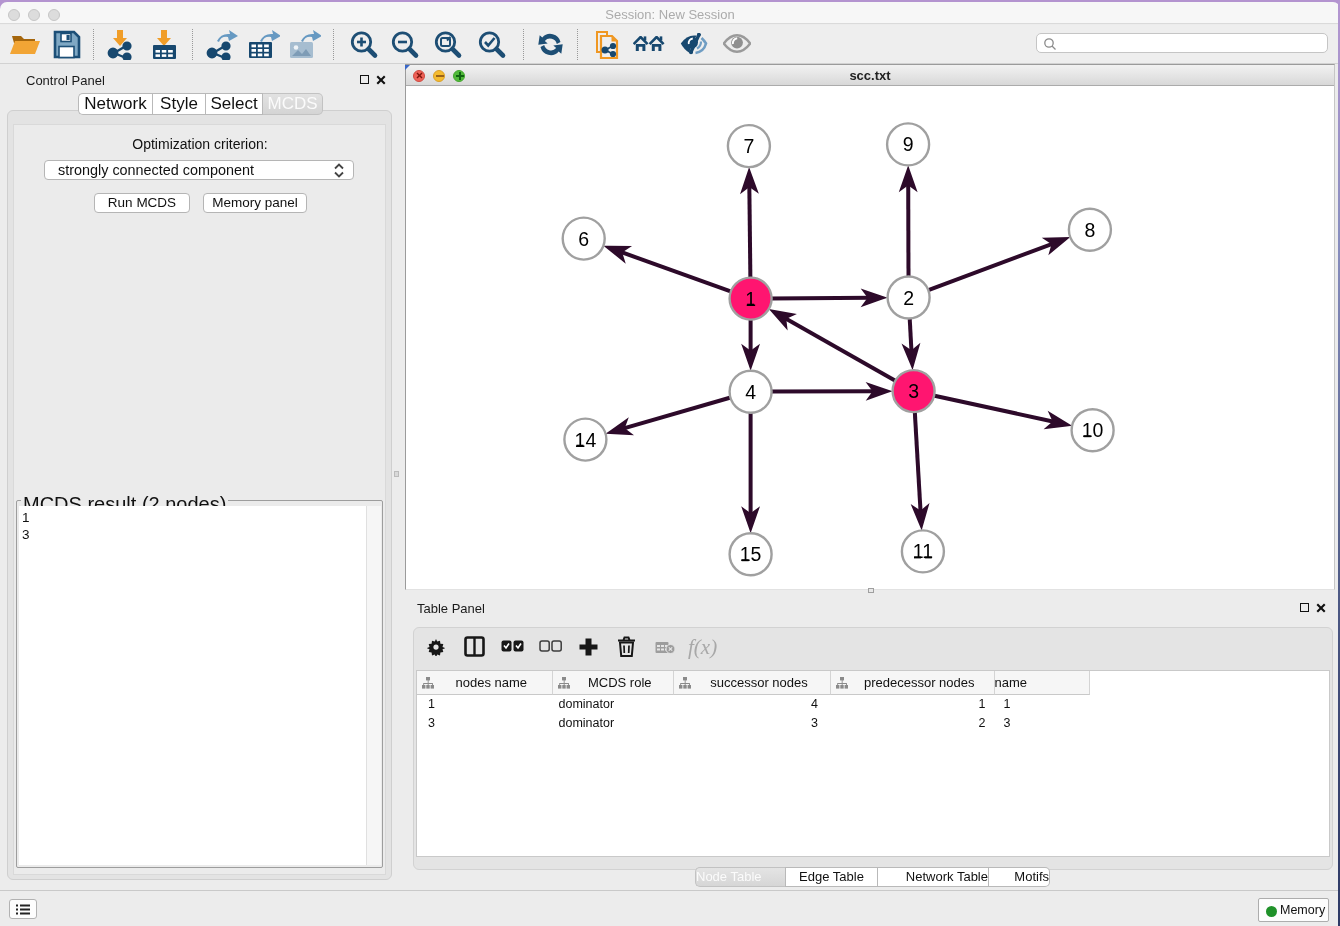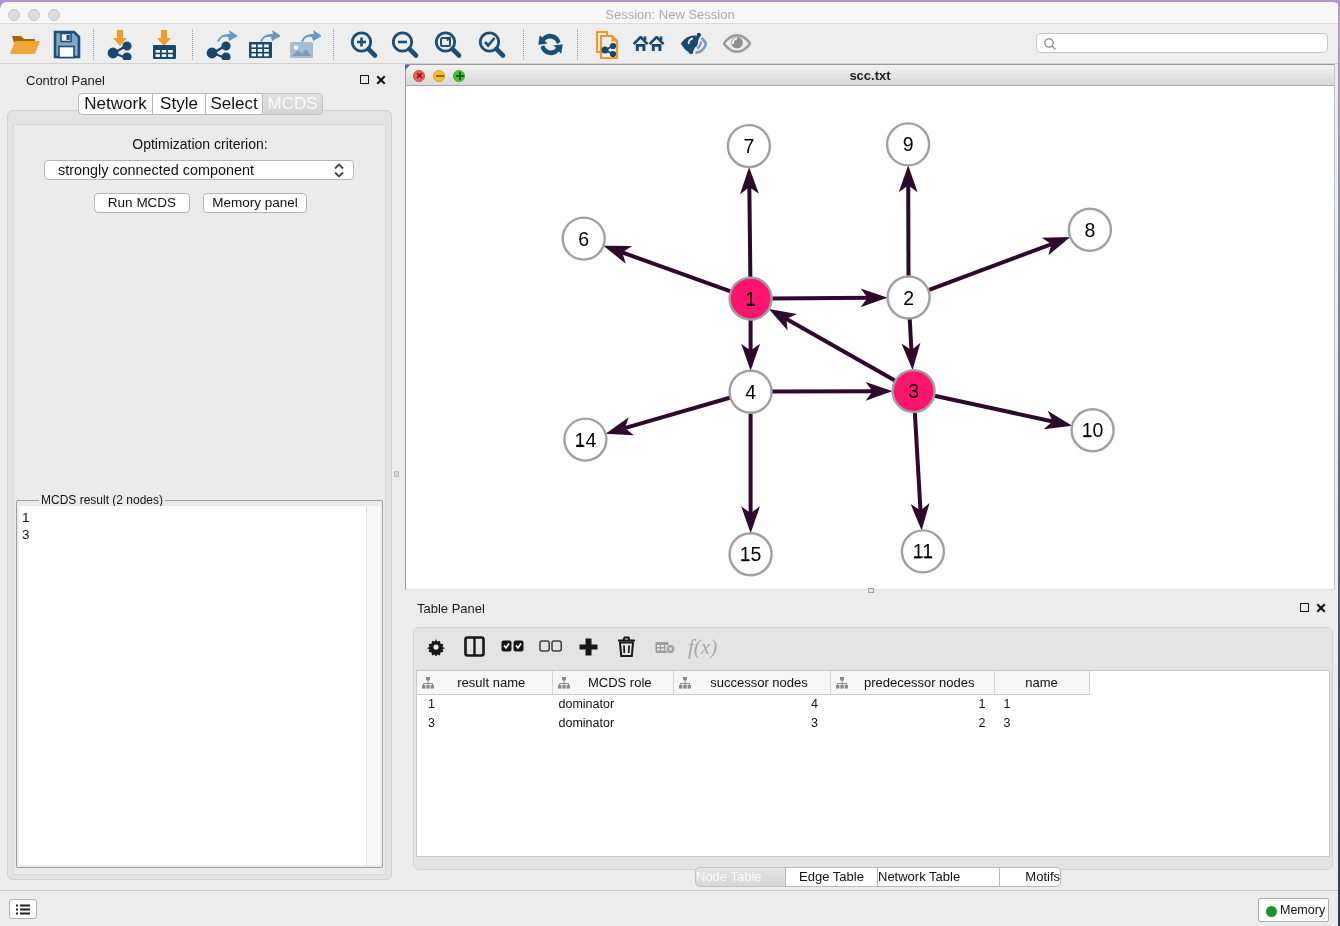--- a/index.html
+++ b/index.html
@@ -205,21 +205,21 @@
     <svg class="abs" style="right:8px;top:2px" width="12" height="15" viewBox="0 0 12 15">
       <path d="M2 5.5 L6 1.5 L10 5.5" fill="none" stroke="#444" stroke-width="1.8"></path>
       <path d="M2 9.5 L6 13.5 L10 9.5" fill="none" stroke="#444" stroke-width="1.8"></path>
     </svg>
   </div>
   <div class="abs" style="left:0;top:72px;width:394px;height:16px;text-align:center;font-size:14px;color:#111"><span style="margin-left:6px">Optimization criterion:</span></div>
   <div class="abs" style="left:94px;top:129px;width:96px;height:20px;background:#fff;border:1px solid #b5b5b5;border-radius:4px;font-size:13.5px;color:#111;text-align:center;line-height:18px">Run MCDS</div>
   <div class="abs" style="left:203px;top:129px;width:104px;height:20px;background:#fff;border:1px solid #b5b5b5;border-radius:4px;font-size:13.5px;color:#111;text-align:center;line-height:18px">Memory panel</div>
 
   <div class="abs" style="left:16px;top:436px;width:367px;height:368px;border:1px solid #9d9d9d;border-radius:2px"></div>
-  <div class="abs" style="left:39px;top:429px;background:#ebebeb;padding:0 2px;font-size:12px;color:#111">MCDS result (2 nodes)</div>
+  <div class="abs" style="left:21px;top:429px;background:#ebebeb;padding:0 2px;font-size:20px;color:#111">MCDS result (2 nodes)</div>
   <div class="abs" style="left:19px;top:442px;width:362px;height:359px;background:#fff"></div>
   <div class="abs" style="left:366px;top:442px;width:15px;height:359px;background:#f6f6f6;border-left:1px solid #e0e0e0"></div>
   <div class="abs" style="left:22px;top:446px;font-size:13.5px;color:#111;line-height:16.5px">1<br>3</div>
 </div>
 
 <div class="abs" id="netwin" style="left:405px;top:64px;width:930px;height:526px;background:#ffffff;border-left:1px solid #9b9b9b;border-top:1px solid #9b9b9b;border-right:1px solid #c6c6c6;border-bottom:1px solid #e2e2e2">
   <svg class="abs" style="left:-1px;top:0px;z-index:5" width="5" height="5" viewBox="0 0 5 5">
       <path d="M0 0 L5 0 L0 5 z" fill="#3a68c8"></path>
     </svg>
   <div class="abs" style="left:0;top:0;width:928px;height:21px;background:linear-gradient(#f2f2f2,#d8d8d8);border-bottom:1px solid #ababab">
@@ -361,21 +361,21 @@
   <div class="abs" style="left:11px;top:76px;width:914px;height:187px;background:#ffffff;border:1px solid #c9c9c9">
     <div style="height:24px;display:flex;font-size:13px;color:#111">
       <div style="width:135.5px;background:#f6f6f6;border-bottom:1px solid #c9c9c9;border-right:1px solid #d4d4d4;position:relative;text-align:center;line-height:23px"><svg class="abs" style="left:5px;top:6px" width="12" height="12" viewBox="0 0 12 12">
             <g fill="#8a8a8a">
               <rect x="4" y="0" width="4" height="3.4"></rect>
               <rect x="0" y="8" width="3.4" height="3.6"></rect>
               <rect x="4.3" y="8" width="3.4" height="3.6"></rect>
               <rect x="8.6" y="8" width="3.4" height="3.6"></rect>
               <path d="M5.7 3 h0.9 v3 h-0.9 z M1.2 6 h9.4 v0.9 h-9.4 z M1.2 6 h0.9 v2 h-0.9 z M5.7 6 h0.9 v2 h-0.9 z M10 6 h0.9 v2 h-0.9 z"></path>
             </g>
-          </svg><span style="margin-left:14px">result name</span></div>
+          </svg><span style="margin-left:14px">nodes name</span></div>
       <div style="width:121.5px;background:#f6f6f6;border-bottom:1px solid #c9c9c9;border-right:1px solid #d4d4d4;position:relative;text-align:center;line-height:23px"><svg class="abs" style="left:5px;top:6px" width="12" height="12" viewBox="0 0 12 12">
             <g fill="#8a8a8a">
               <rect x="4" y="0" width="4" height="3.4"></rect>
               <rect x="0" y="8" width="3.4" height="3.6"></rect>
               <rect x="4.3" y="8" width="3.4" height="3.6"></rect>
               <rect x="8.6" y="8" width="3.4" height="3.6"></rect>
               <path d="M5.7 3 h0.9 v3 h-0.9 z M1.2 6 h9.4 v0.9 h-9.4 z M1.2 6 h0.9 v2 h-0.9 z M5.7 6 h0.9 v2 h-0.9 z M10 6 h0.9 v2 h-0.9 z"></path>
             </g>
           </svg><span style="margin-left:14px">MCDS role</span></div>
       <div style="width:157px;background:#f6f6f6;border-bottom:1px solid #c9c9c9;border-right:1px solid #d4d4d4;position:relative;text-align:center;line-height:23px"><svg class="abs" style="left:5px;top:6px" width="12" height="12" viewBox="0 0 12 12">
@@ -389,42 +389,42 @@
           </svg><span style="margin-left:14px">successor nodes</span></div>
       <div style="width:163.5px;background:#f6f6f6;border-bottom:1px solid #c9c9c9;border-right:1px solid #d4d4d4;position:relative;text-align:center;line-height:23px"><svg class="abs" style="left:5px;top:6px" width="12" height="12" viewBox="0 0 12 12">
             <g fill="#8a8a8a">
               <rect x="4" y="0" width="4" height="3.4"></rect>
               <rect x="0" y="8" width="3.4" height="3.6"></rect>
               <rect x="4.3" y="8" width="3.4" height="3.6"></rect>
               <rect x="8.6" y="8" width="3.4" height="3.6"></rect>
               <path d="M5.7 3 h0.9 v3 h-0.9 z M1.2 6 h9.4 v0.9 h-9.4 z M1.2 6 h0.9 v2 h-0.9 z M5.7 6 h0.9 v2 h-0.9 z M10 6 h0.9 v2 h-0.9 z"></path>
             </g>
           </svg><span style="margin-left:14px">predecessor nodes</span></div>
-      <div style="width:95px;background:#f6f6f6;border-bottom:1px solid #c9c9c9;border-right:1px solid #d4d4d4;text-align:center;line-height:23px">name</div>
+      <div style="width:95px;background:#f6f6f6;border-bottom:1px solid #c9c9c9;border-right:1px solid #d4d4d4;text-align:left;line-height:23px">name</div>
     </div>
     <div style="display:flex;font-size:12.5px;color:#111;height:18.5px;line-height:18.5px">
       <div style="width:135.5px;padding-left:11px">1</div>
       <div style="width:121.5px;padding-left:6px">dominator</div>
       <div style="width:157px;text-align:right;padding-right:13px">4</div>
       <div style="width:163.5px;text-align:right;padding-right:9px">1</div>
       <div style="width:83.5px;padding-left:9px">1</div>
     </div>
     <div style="display:flex;font-size:12.5px;color:#111;height:18.5px;line-height:18.5px">
       <div style="width:135.5px;padding-left:11px">3</div>
       <div style="width:121.5px;padding-left:6px">dominator</div>
       <div style="width:157px;text-align:right;padding-right:13px">3</div>
       <div style="width:163.5px;text-align:right;padding-right:9px">2</div>
       <div style="width:83.5px;padding-left:9px">3</div>
     </div>
   </div>
 
   <div class="abs" style="left:290px;top:273px;height:20px;display:flex;font-size:13px">
     <div style="width:90px;background:linear-gradient(#e4e4e4,#d6d6d6);border:1px solid #c2c2c2;border-right:none;border-radius:5px 0 0 5px;line-height:18px;color:#fbfbfb">Node Table</div>
     <div style="width:92px;background:#fff;border:1px solid #b9b9b9;border-right:none;text-align:center;line-height:18px;color:#111">Edge Table</div>
-    <div style="width:123px;background:#fff;border:1px solid #b9b9b9;text-align:left;line-height:18px;color:#111">Network Table</div>
+    <div style="width:112px;background:#fff;border:1px solid #b9b9b9;text-align:right;line-height:18px;color:#111">Network Table</div>
     <div style="width:61px;background:#fff;border:1px solid #b9b9b9;border-left:none;border-radius:0 5px 5px 0;text-align:right;line-height:18px;color:#111">Motifs</div>
   </div>
 </div>
 
 <div class="abs" id="statusbar" style="left:0;top:890px;width:1340px;height:36px;background:#ececec;border-top:1px solid #c9c9c9">
   <div class="abs" style="left:9px;top:8px;width:28px;height:20px;background:#fdfdfd;border:1px solid #b2b2b2;border-radius:3px">
     <svg class="abs" style="left:6px;top:4px" width="14" height="11" viewBox="0 0 14 11">
       <g fill="#222">
         <rect x="0" y="0.5" width="2" height="2"></rect>
           <rect x="4" y="0.5" width="10" height="2"></rect>

